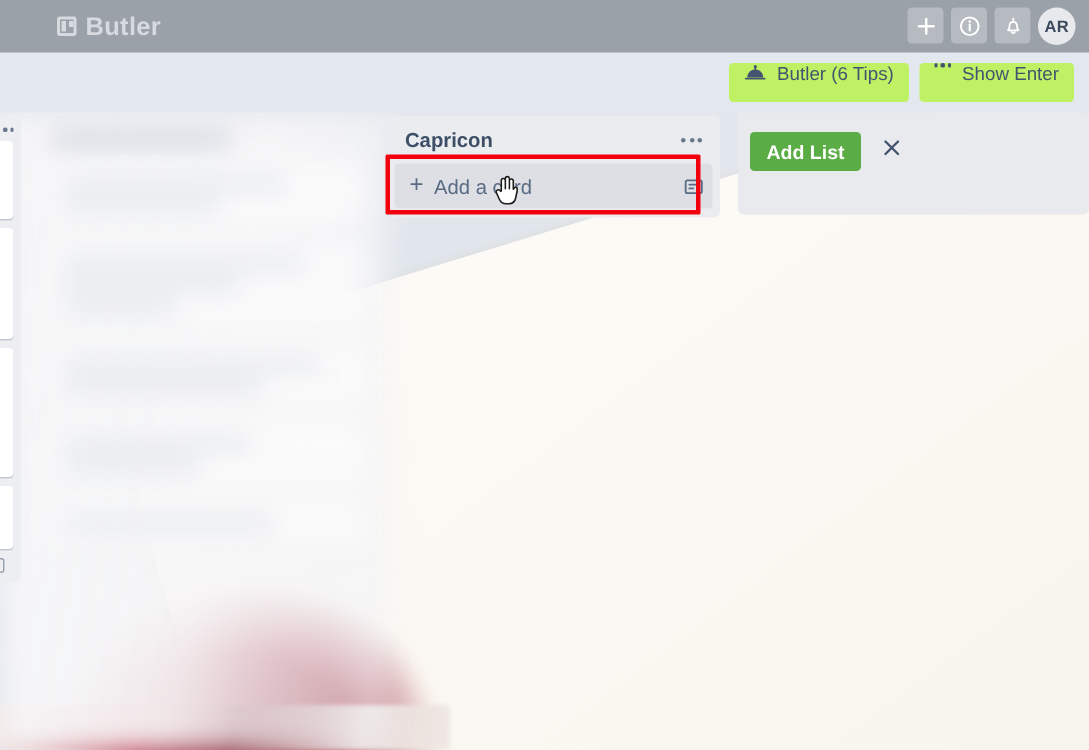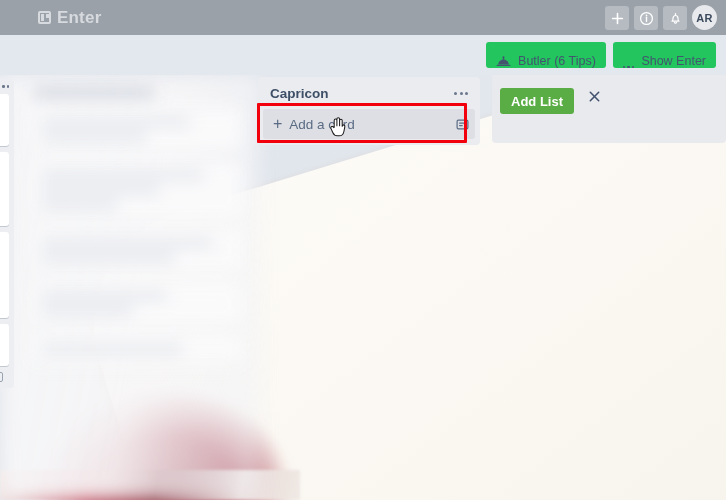--- a/index.html
+++ b/index.html
@@ -78,21 +78,21 @@
     display: inline-block; position: relative;
   }
   .brand-glyph::before {
     content:""; position:absolute; left:1px; top:1px; width:3px; height:7px;
     background:#d7dade;
   }
   .brand-glyph::after {
     content:""; position:absolute; left:5.5px; top:1px; width:3px; height:4px;
     background:#d7dade;
   }
-  .hdr-right { margin-left: auto; display: flex; align-items: flex-end; gap: 5px; margin-right: 9px; }
+  .hdr-right { margin-left: auto; display: flex; align-items: flex-start; gap: 5px; margin-right: 9px; }
   .hdr-btn {
     width: 24px; height: 24px; border-radius: 3px;
     background: rgba(255,255,255,.28);
     display: flex; align-items: center; justify-content: center;
     color: #ffffff;
   }
   .hdr-btn svg { display: block; }
   .avatar {
     width: 25px; height: 25px; border-radius: 50%;
     background: #e7e9ec; color: #3c4a5e;
@@ -103,23 +103,23 @@
 
   
   #board-toolbar {
     position: absolute; left: 0; top: 35px; width: 726px; height: 40px;
     background: #e3e7ee;
     display: flex; align-items: center; justify-content: flex-end;
     padding-right: 10px; gap: 7px;
     z-index: 29;
   }
   .tb-btn {
-    display: flex; align-items: flex-end; gap: 7px;
+    display: flex; align-items: flex-start; gap: 7px;
     height: 26px; padding: 0 10px;
-    background: #22c55e; border-radius: 3px;
+    background: #bef264; border-radius: 3px;
     color: #44546f; font-size: 12.5px;
     white-space: nowrap;
   }
   .tb-btn svg { display:block; }
   .dots-sm { display:flex; gap:2px; align-items:center; }
   .dots-sm i { width:2.5px; height:2.5px; border-radius:50%; background:#44546f; display:block; }
 
   
   #lists-area { position: absolute; left: 0; top: 75px; width: 726px; height: 425px; z-index: 20; }
 
@@ -190,21 +190,21 @@
   #list-title-input {
     display: block; width: 218px; height: 28px;
     background: #ffffff;
     border: 2px solid #1b72c2; border-radius: 3px;
     padding: 0 8px;
     font-family: "Liberation Sans", sans-serif;
     font-size: 13px; color: #5e6c84;
     outline: none;
   }
   #list-title-input::placeholder { color: #8a93a3; }
-  .composer-actions { display: flex; align-items: flex-start; gap: 10px; margin-top: 7px; }
+  .composer-actions { display: flex; align-items: center; gap: 10px; margin-top: 7px; }
   #add-list-button {
     background: #5aac44; color: #fff;
     font-family: "Liberation Sans", sans-serif;
     font-size: 13px; font-weight: bold;
     border: none; border-radius: 3px;
     height: 26px; padding: 0 11px;
     cursor: pointer;
   }
   #close-composer { color: #42526e; display:flex; align-items:center; justify-content:center; width:20px;height:20px; }
 </style>
@@ -215,21 +215,21 @@
   <div id="table-edge"></div>
   <div id="table-shape"></div>
   <div id="maroon-blob"></div>
   <div id="maroon-strip"></div>
   <div id="left-fade"></div>
 </div>
 
 <div id="top-header">
   <div class="brand">
     <span class="brand-glyph"></span>
-    <span>Enter</span>
+    <span>Butler</span>
   </div>
   <div class="hdr-right">
     <div class="hdr-btn">
       <span>
         <svg width="15" height="15" viewBox="0 0 15 15">
           <path d="M7.5 2.6v9.8M2.6 7.5h9.8" stroke="#fff" stroke-width="1.6" stroke-linecap="round"></path>
         </svg>
       </span>
     </div>
     <div class="hdr-btn">

